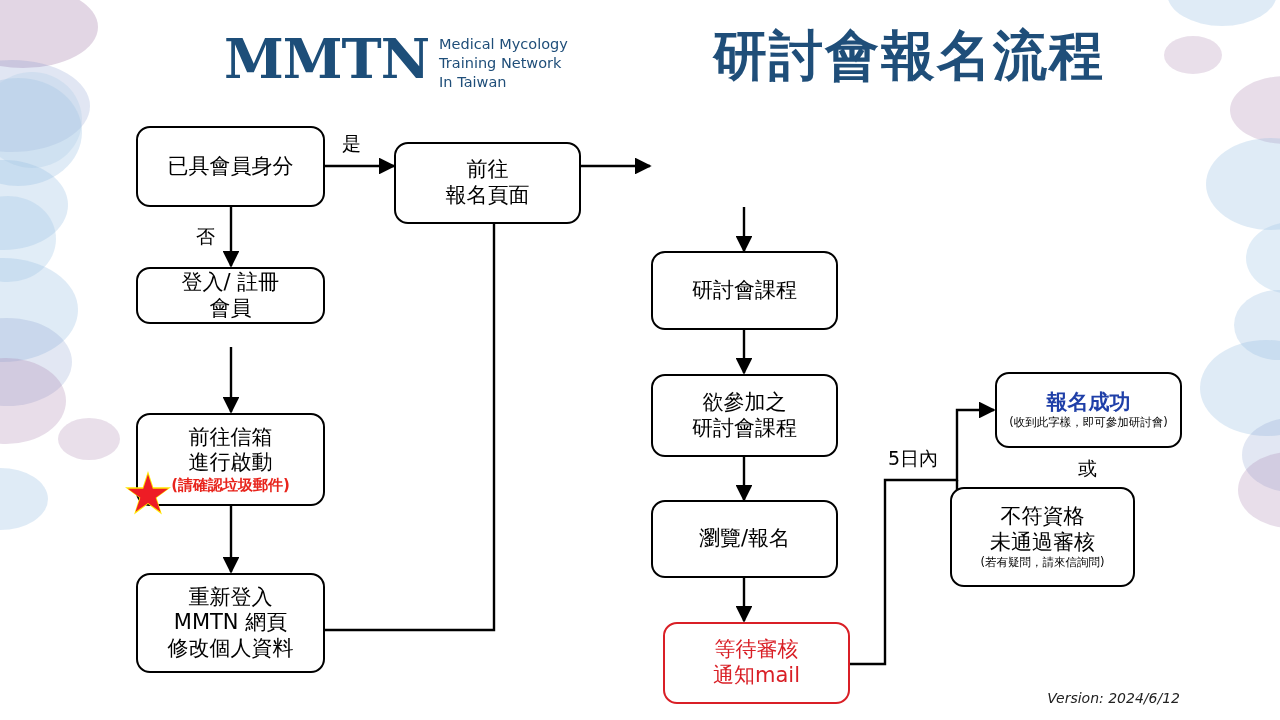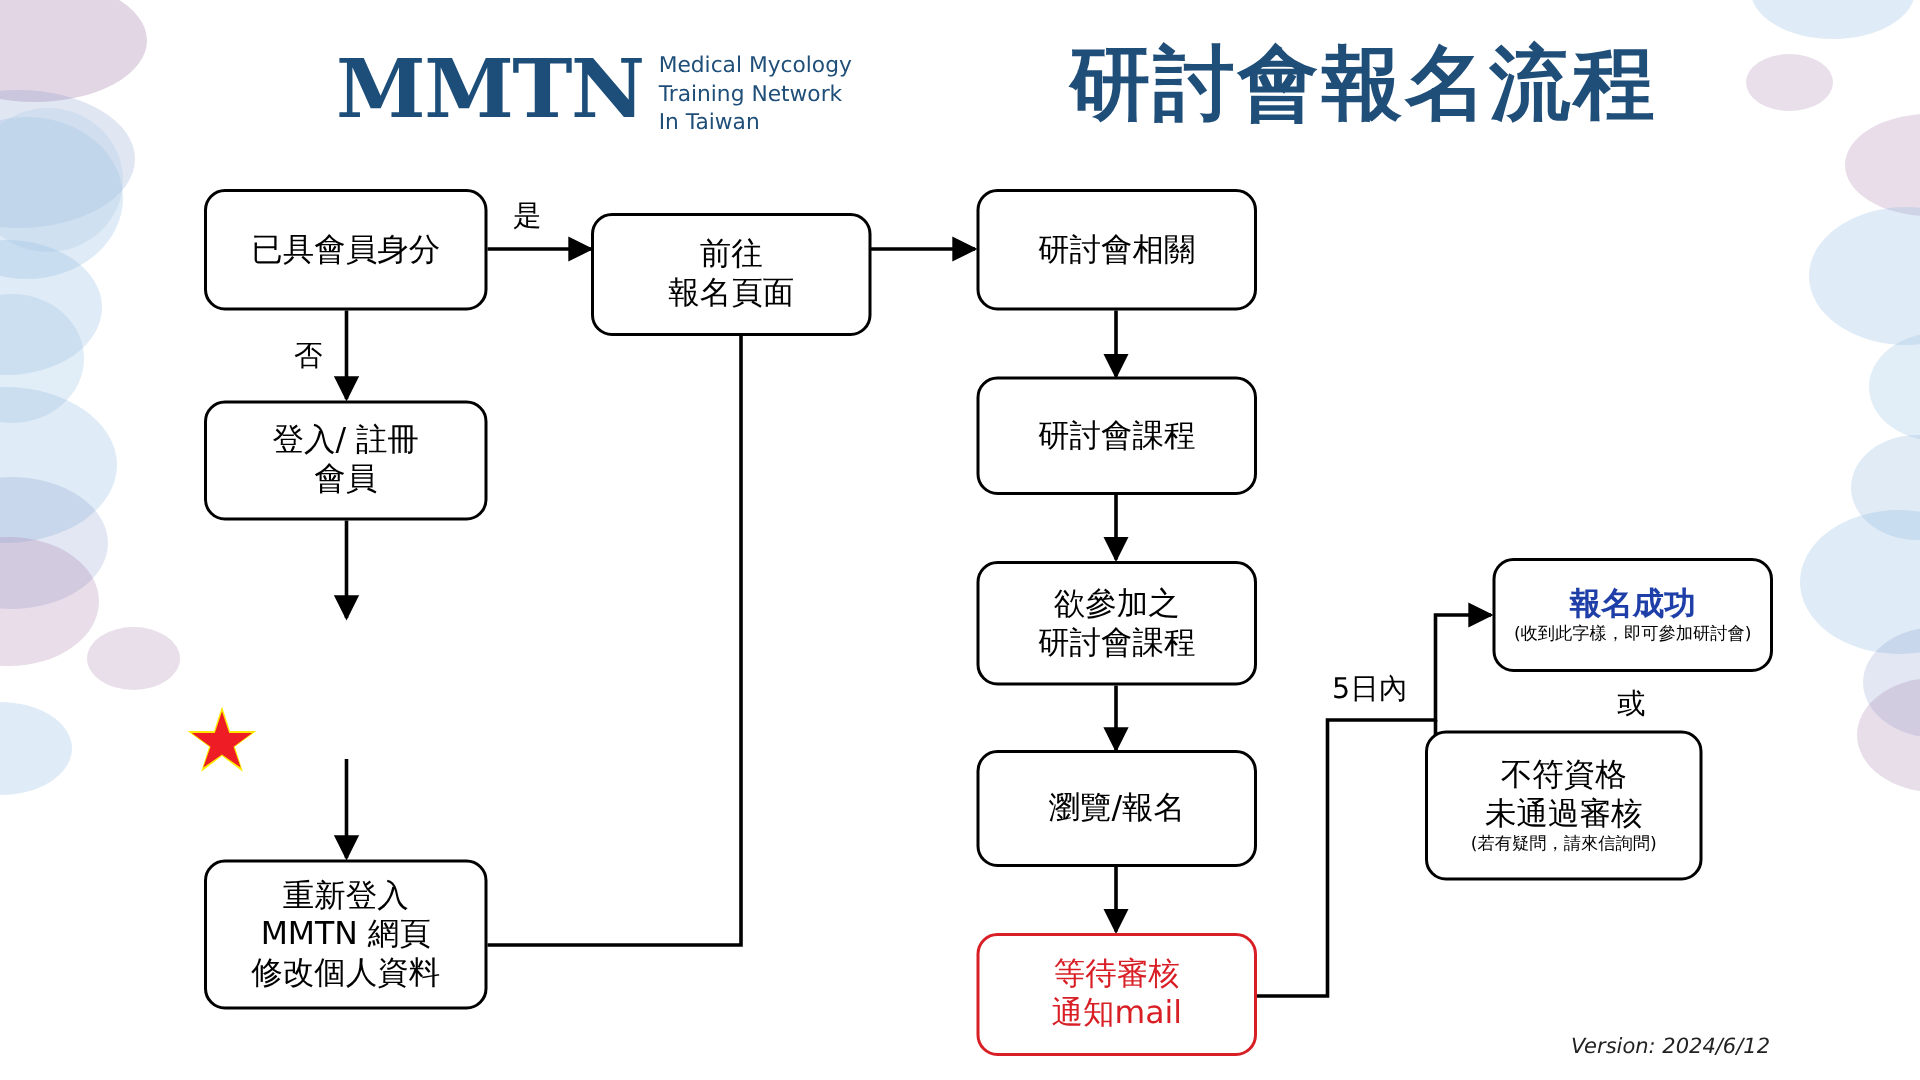--- a/index.html
+++ b/index.html
@@ -33,21 +33,21 @@
   }
 
   
   .node{
     position:absolute;box-sizing:border-box;
     border:2.5px solid #000;border-radius:14px;background:#fff;
     display:flex;flex-direction:column;align-items:center;justify-content:center;
     text-align:center;color:#000;line-height:1.22;
   }
   .node .ln{display:block;font-size:21px;white-space:nowrap;}
-  .node.red{border-color:#d91f26;color:#d91f26;}
+  .node.red{border-color:#d91f26;color:#d91f26;margin-left:12px;}
   .node.red .ln{color:#d91f26;}
   .node .note{font-size:11.5px;line-height:1.2;white-space:nowrap;margin-top:1px;}
   .node .big-blue{font-size:21px;font-weight:700;color:#1f3fa8;white-space:nowrap;}
   .node .note-red{font-size:15px;font-weight:700;color:#e8241c;white-space:nowrap;}
 
   
   .edge-label{position:absolute;font-size:19px;color:#000;white-space:nowrap;}
 
   
   .connectors{position:absolute;left:0;top:0;width:1280px;height:720px;}
@@ -133,45 +133,47 @@
       <path d="M 837 664 L 885 664 L 885 480 L 957 480 L 957 410 L 994 410"></path>
 
       <path d="M 957 480 L 957 543 L 994 543"></path>
     </g>
   </svg>
 
   <div class="node" style="left:136px;top:126px;width:189px;height:81px;">
     <span class="ln">已具會員身分</span>
   </div>
 
-  <div class="node" style="left:136px;top:267px;width:189px;height:80px;">
+  <div class="node" style="left:136px;top:267px;width:189px;height:57px;">
     <span class="ln">登入/ 註冊</span>
     <span class="ln">會員</span>
   </div>
 
+  <div class="node" style="left:136px;top:413px;width:189px;height:93px;">
+    <span class="ln">前往信箱</span>
+    <span class="ln">進行啟動</span>
+    <span class="note-red">(請確認垃圾郵件)</span>
+  </div>
 
   <svg class="star" style="left:124px;top:470px;" viewBox="0 0 100 96">
     <polygon points="50,2 61,36 98,36 68,58 79,93 50,71 21,93 32,58 2,36 39,36" fill="#ffe800"></polygon>
     <polygon points="50,9 60,39 92,39 66,58 76,87 50,69 24,87 34,58 8,39 40,39" fill="#ee1c25"></polygon>
   </svg>
 
   <div class="node" style="left:136px;top:573px;width:189px;height:100px;">
     <span class="ln">重新登入</span>
     <span class="ln">MMTN 網頁</span>
     <span class="ln">修改個人資料</span>
   </div>
 
   <div class="node" style="left:394px;top:126px;width:187px;height:82px;margin-top:16px;">
     <span class="ln">前往</span>
     <span class="ln">報名頁面</span>
   </div>
 
-  <div class="node" style="left:651px;top:126px;width:187px;height:81px;">
-    <span class="ln">研討會相關</span>
-  </div>
 
   <div class="node" style="left:651px;top:251px;width:187px;height:79px;">
     <span class="ln">研討會課程</span>
   </div>
 
   <div class="node" style="left:651px;top:374px;width:187px;height:83px;">
     <span class="ln">欲參加之</span>
     <span class="ln">研討會課程</span>
   </div>
 

